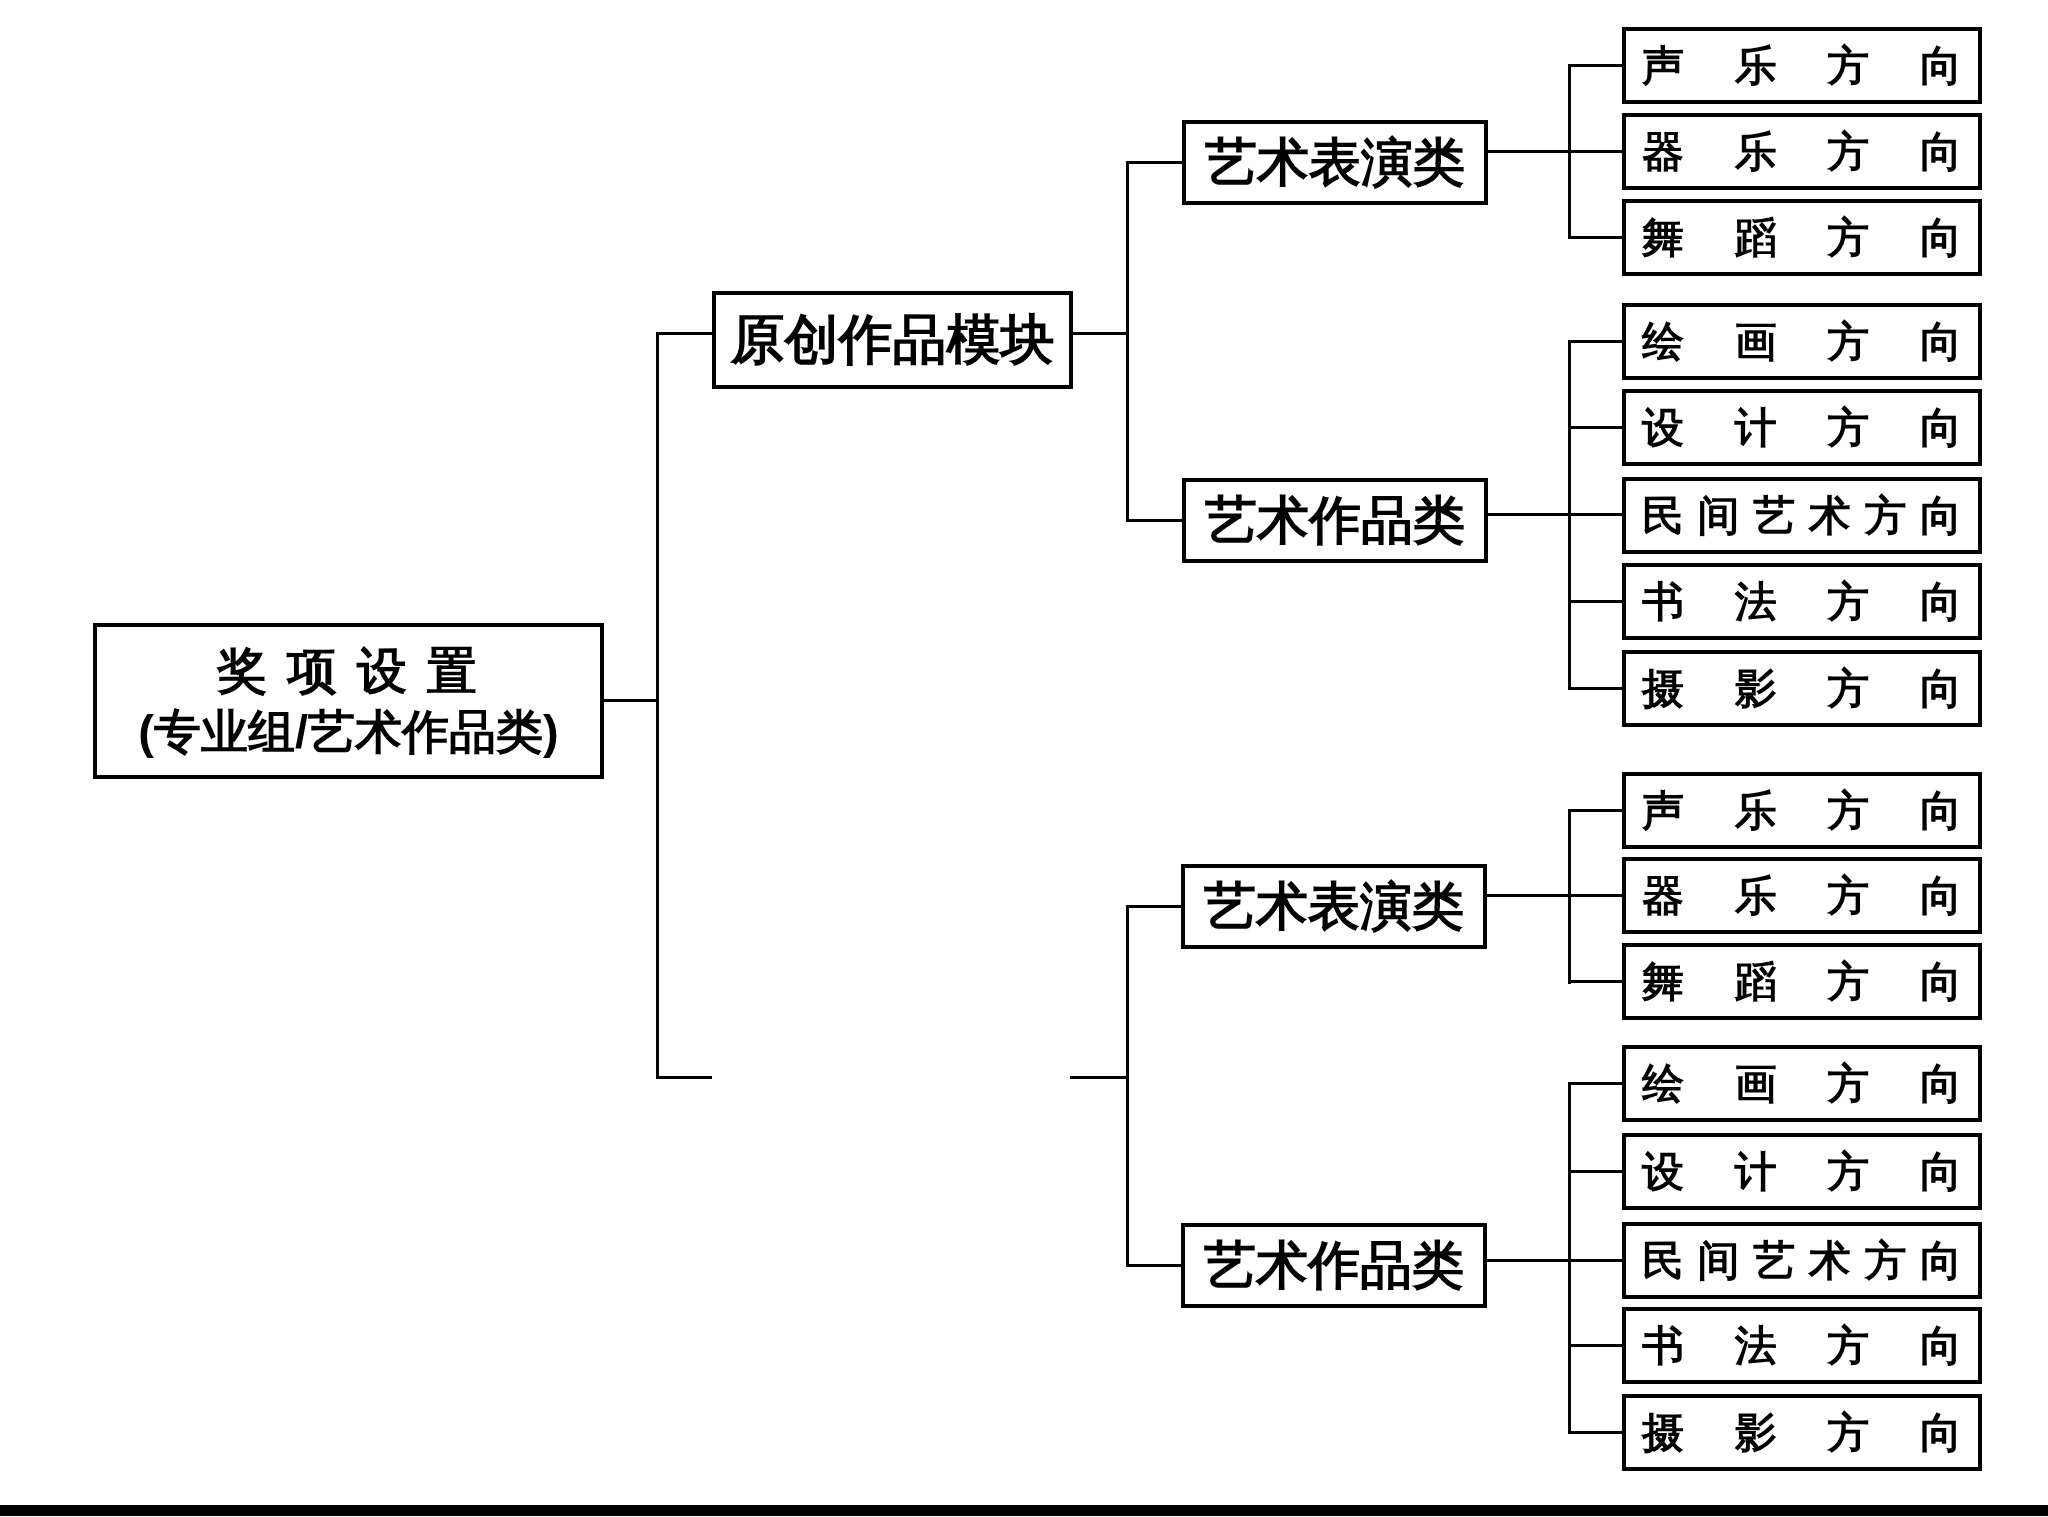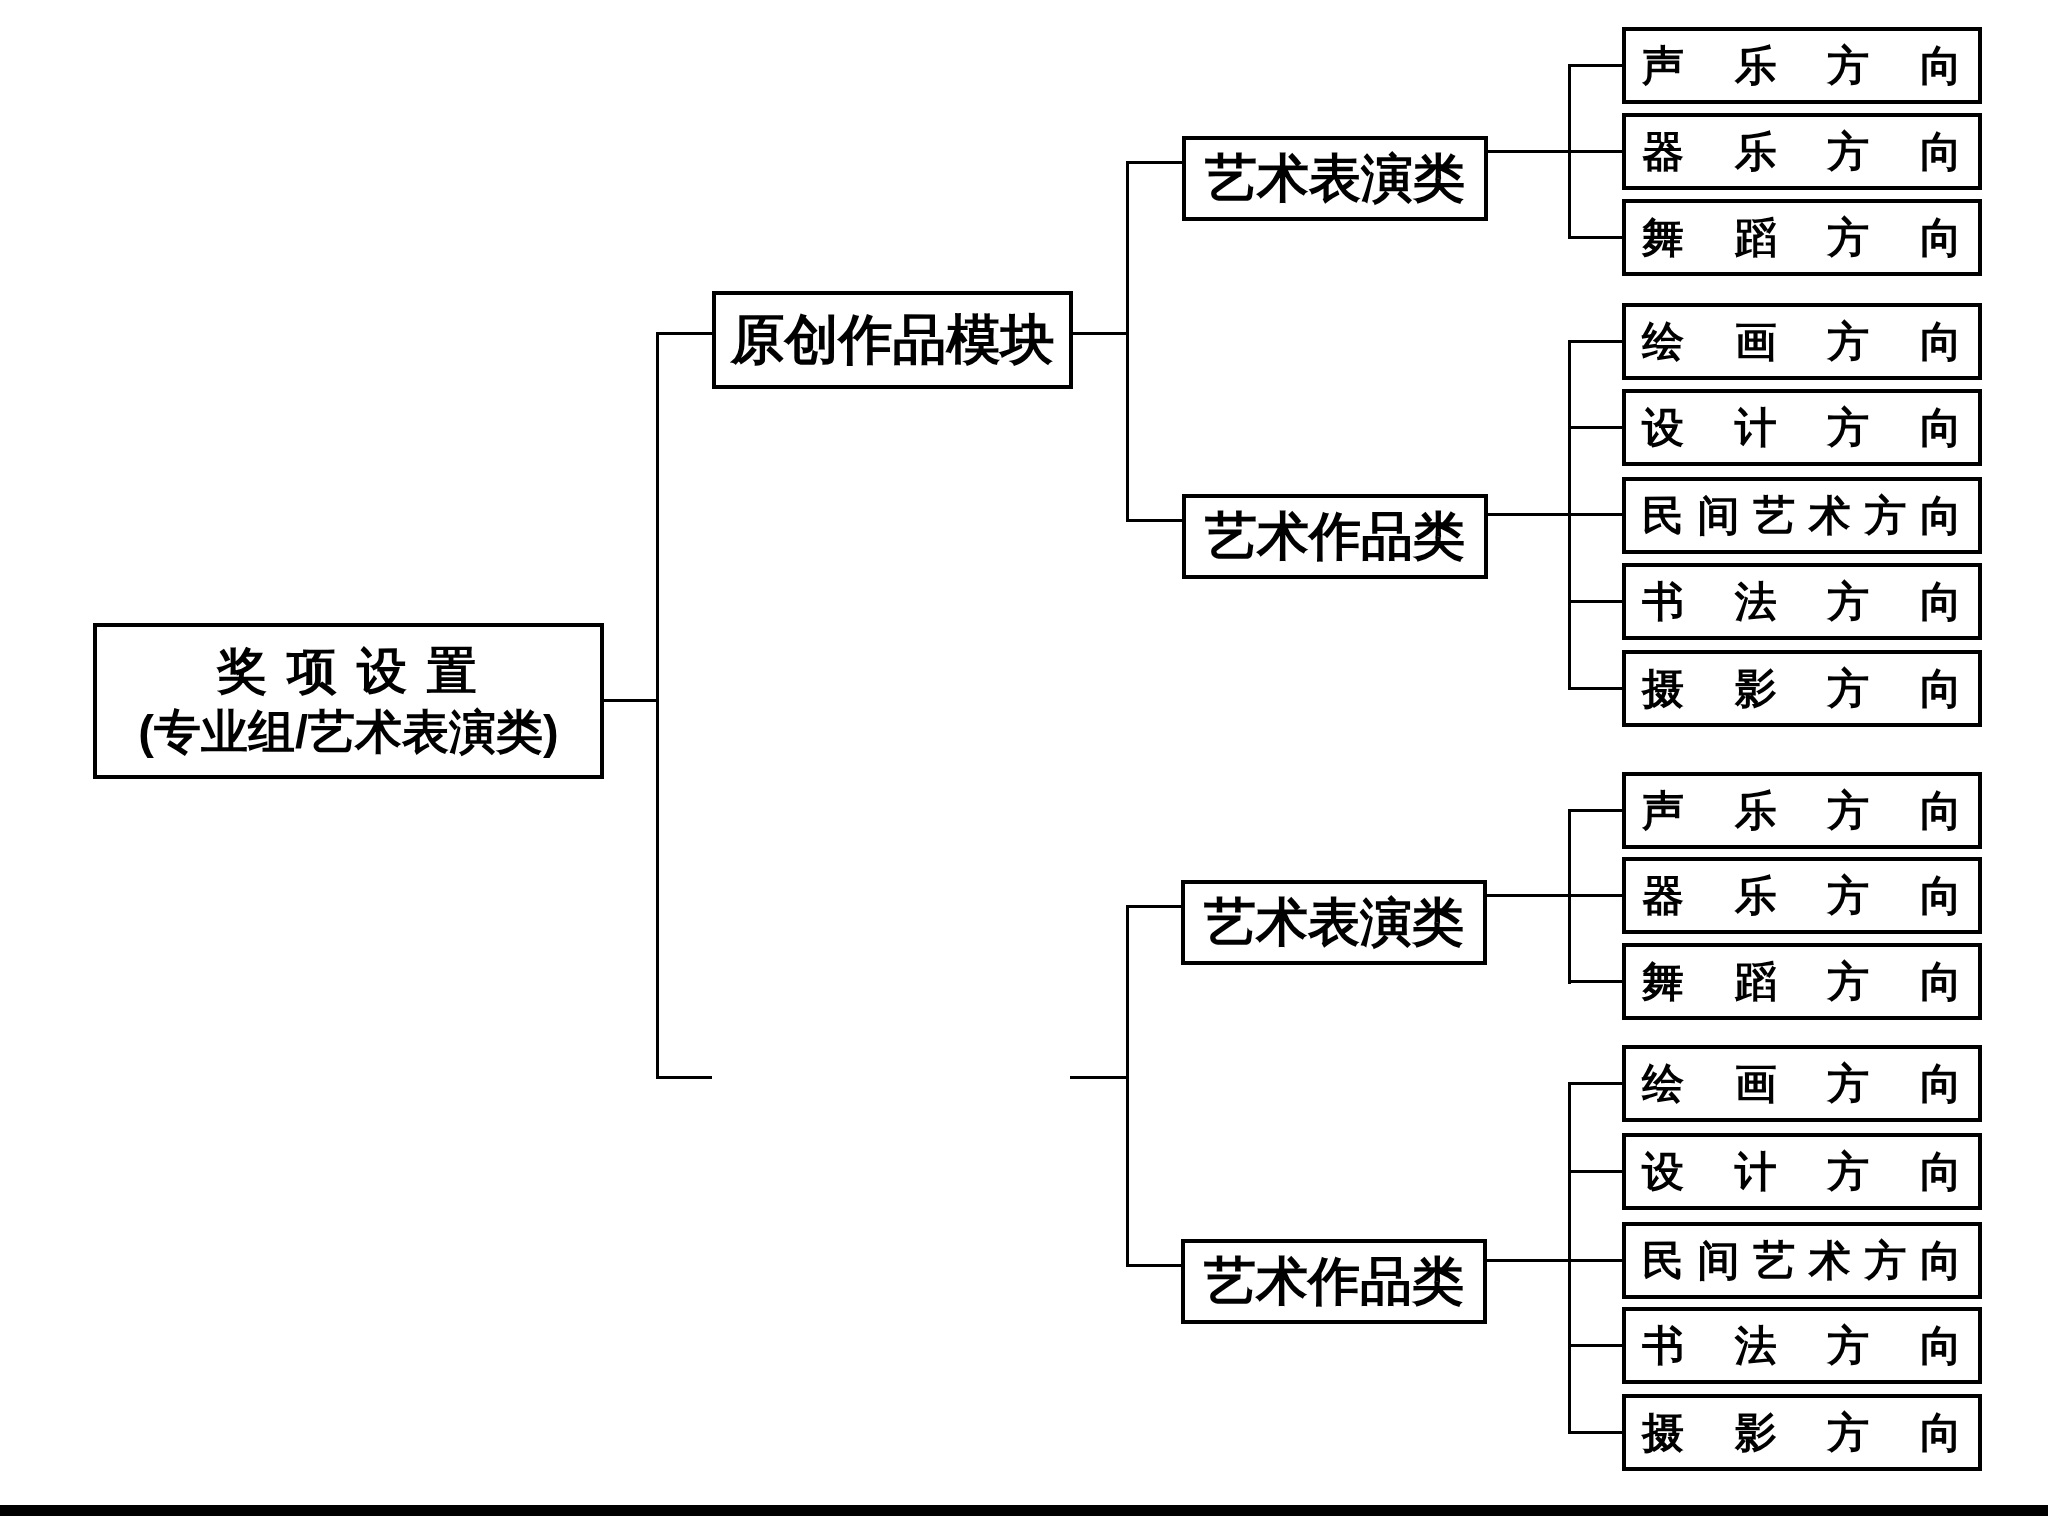--- a/index.html
+++ b/index.html
@@ -34,21 +34,20 @@
   }
   .root-line1 { font-size: 50px; letter-spacing: 3px; }
   .root-line2 { font-size: 47px; }
   .module-node {
     width: 361px; height: 98px;
     font-size: 54px;
   }
   .category-node {
     width: 306px; height: 85px;
     font-size: 52px;
-    margin-top: 16px;
   }
   .leaf-node {
     position: absolute;
     box-sizing: border-box;
     border: 4px solid #000000;
     background: #ffffff;
     left: 1622px;
     width: 360px;
     height: 77px;
     font-weight: bold;
@@ -74,21 +73,21 @@
     background: #000000;
   }
 </style>
 </head>
 <body>
 
 <div id="stage">
 
   <div class="node root-node">
     <div class="root-line1">奖 项 设 置</div>
-    <div class="root-line2">(专业组/艺术表演类)</div>
+    <div class="root-line2">(专业组/艺术作品类)</div>
   </div>
 
   <div class="node module-node" style="left:712px; top:291px;">原创作品模块</div>
 
   <div class="node category-node" style="left:1182px; top:120px;">艺术表演类</div>
   <div class="node category-node" style="left:1182px; top:478px;">艺术作品类</div>
   <div class="node category-node" style="left:1181px; top:864px;">艺术表演类</div>
   <div class="node category-node" style="left:1181px; top:1223px;">艺术作品类</div>
 
   <div class="leaf-node" style="top:27px;">声 乐 方 向</div>

